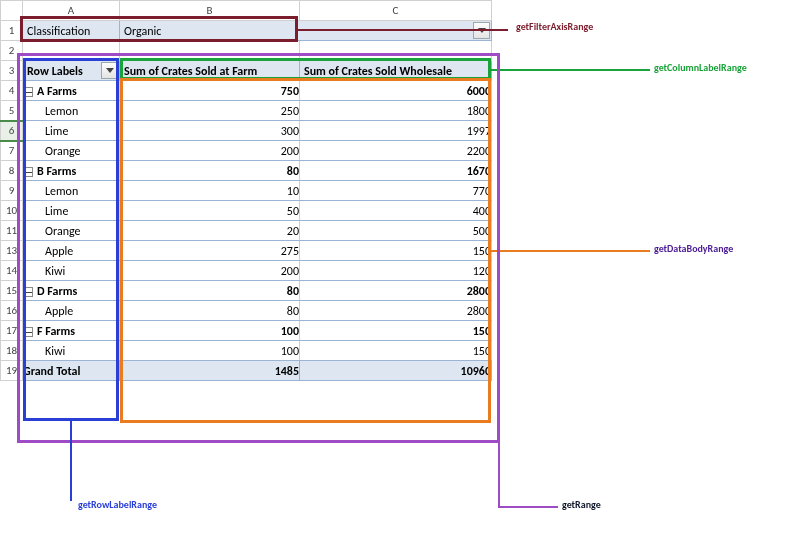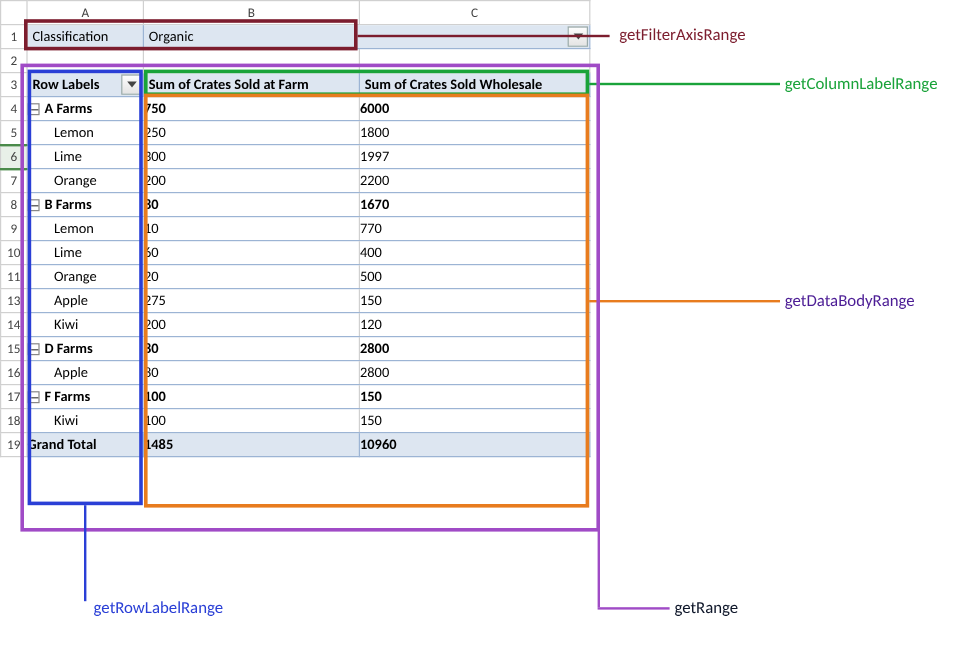--- a/index.html
+++ b/index.html
@@ -81,21 +81,21 @@
     background: #dde6f1;
     border: 1px solid #9cb4d4;
     font-weight: bold;
     padding: 0 4px;
   }
   .hdr-row .rowlabels {
     position: relative;
     padding-right: 20px !important;
     margin-left: 38px;
   }
-  .data-cell { padding: 0 6px; }
+  .data-cell { text-align: right; padding: 0 6px; }
   .label-cell { padding: 0 4px; }
   .bold { font-weight: bold; }
   .indent { padding-left: 22px !important; }
   .collapse-btn {
     display: inline-block;
     width: 10px; height: 10px;
     border: 1px solid #888;
     margin-right: 4px;
     vertical-align: middle;
     position: relative;
@@ -121,22 +121,23 @@
   .annot {
     position: absolute;
     pointer-events: none;
     border-width: 3px;
     border-style: solid;
     background: transparent;
   }
   .annot-label {
     position: absolute;
     font-family: Calibri, Arial, sans-serif;
-    font-size: 14px;
+    font-size: 10px;
     white-space: nowrap;
+    font-weight: bold;
   }
   .line {
     position: absolute;
     background: #000;
   }
 </style>
 </head>
 <body>
 
 <table class="sheet">
@@ -209,21 +210,21 @@
       </tr>
       <tr class="pivot-border-b">
         <th class="row-head">9</th>
         <td class="label-cell body-cell indent"><span>Lemon</span></td>
         <td class="data-cell body-cell">10</td>
         <td class="data-cell body-cell">770</td>
       </tr>
       <tr class="pivot-border-b">
         <th class="row-head">10</th>
         <td class="label-cell body-cell indent"><span>Lime</span></td>
-        <td class="data-cell body-cell">60</td>
+        <td class="data-cell body-cell">50</td>
         <td class="data-cell body-cell">400</td>
       </tr>
       <tr class="pivot-border-b">
         <th class="row-head">11</th>
         <td class="label-cell body-cell indent"><span>Orange</span></td>
         <td class="data-cell body-cell">20</td>
         <td class="data-cell body-cell">500</td>
       </tr>
       <tr class="pivot-border-b">
         <th class="row-head">13</th>

